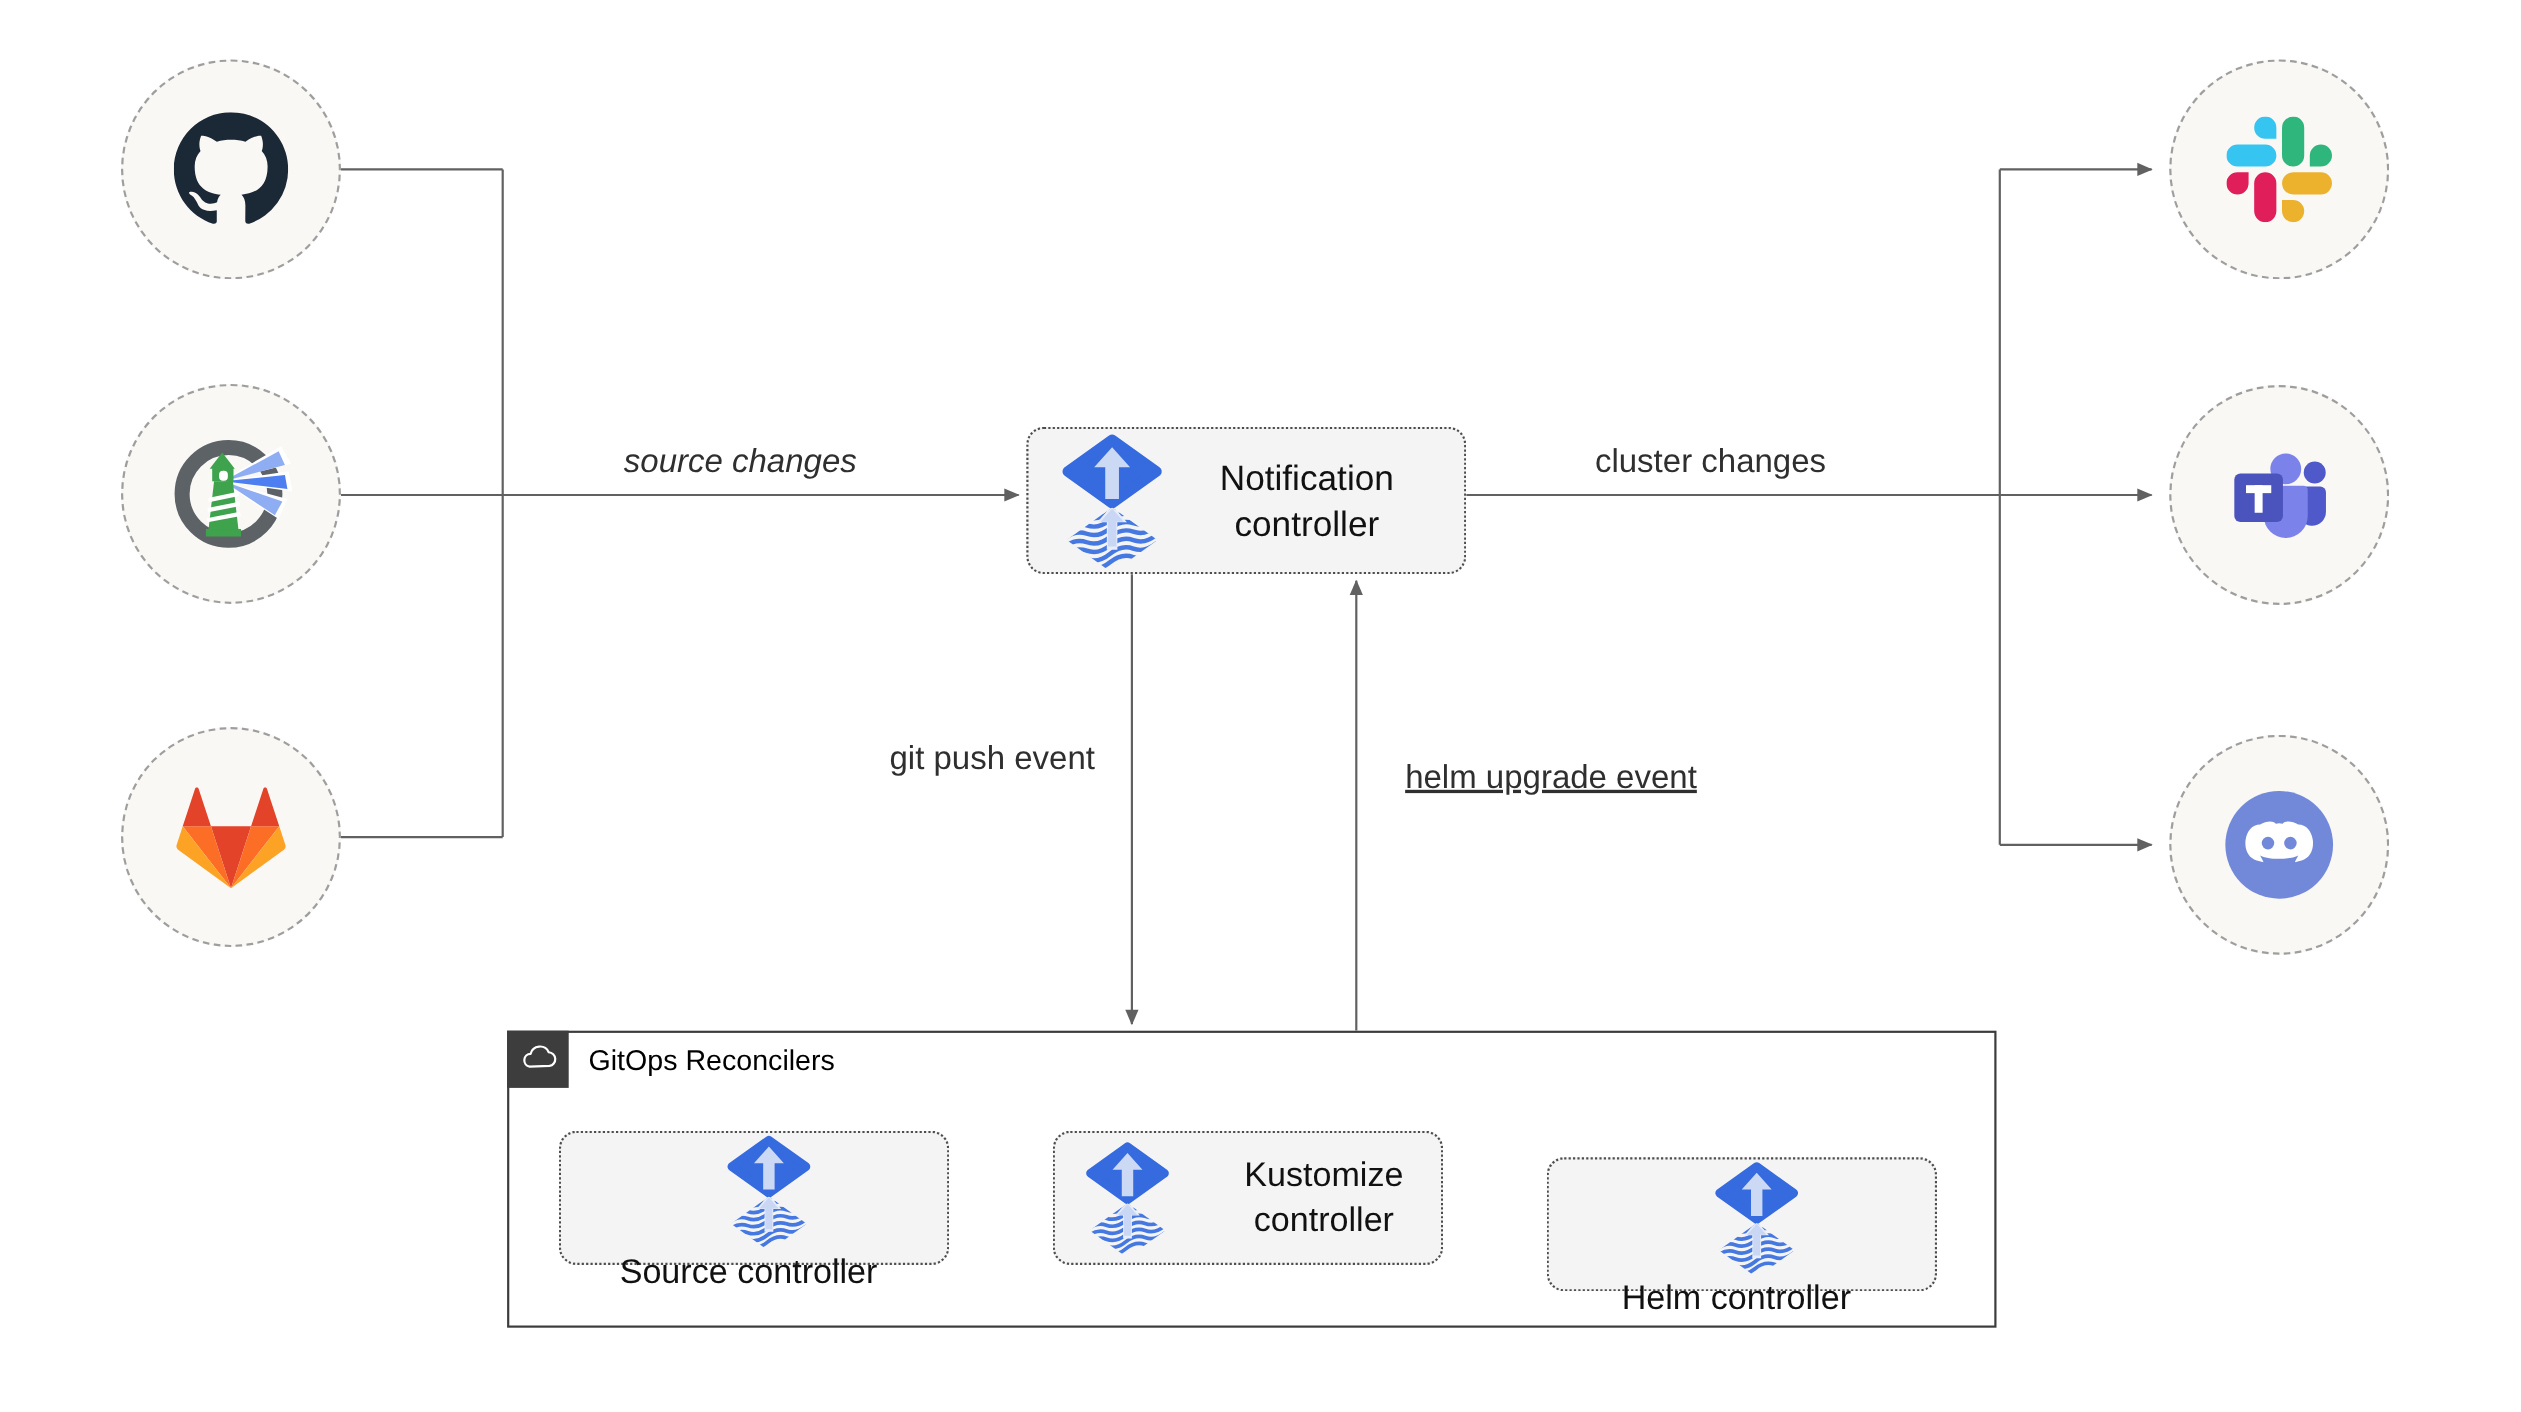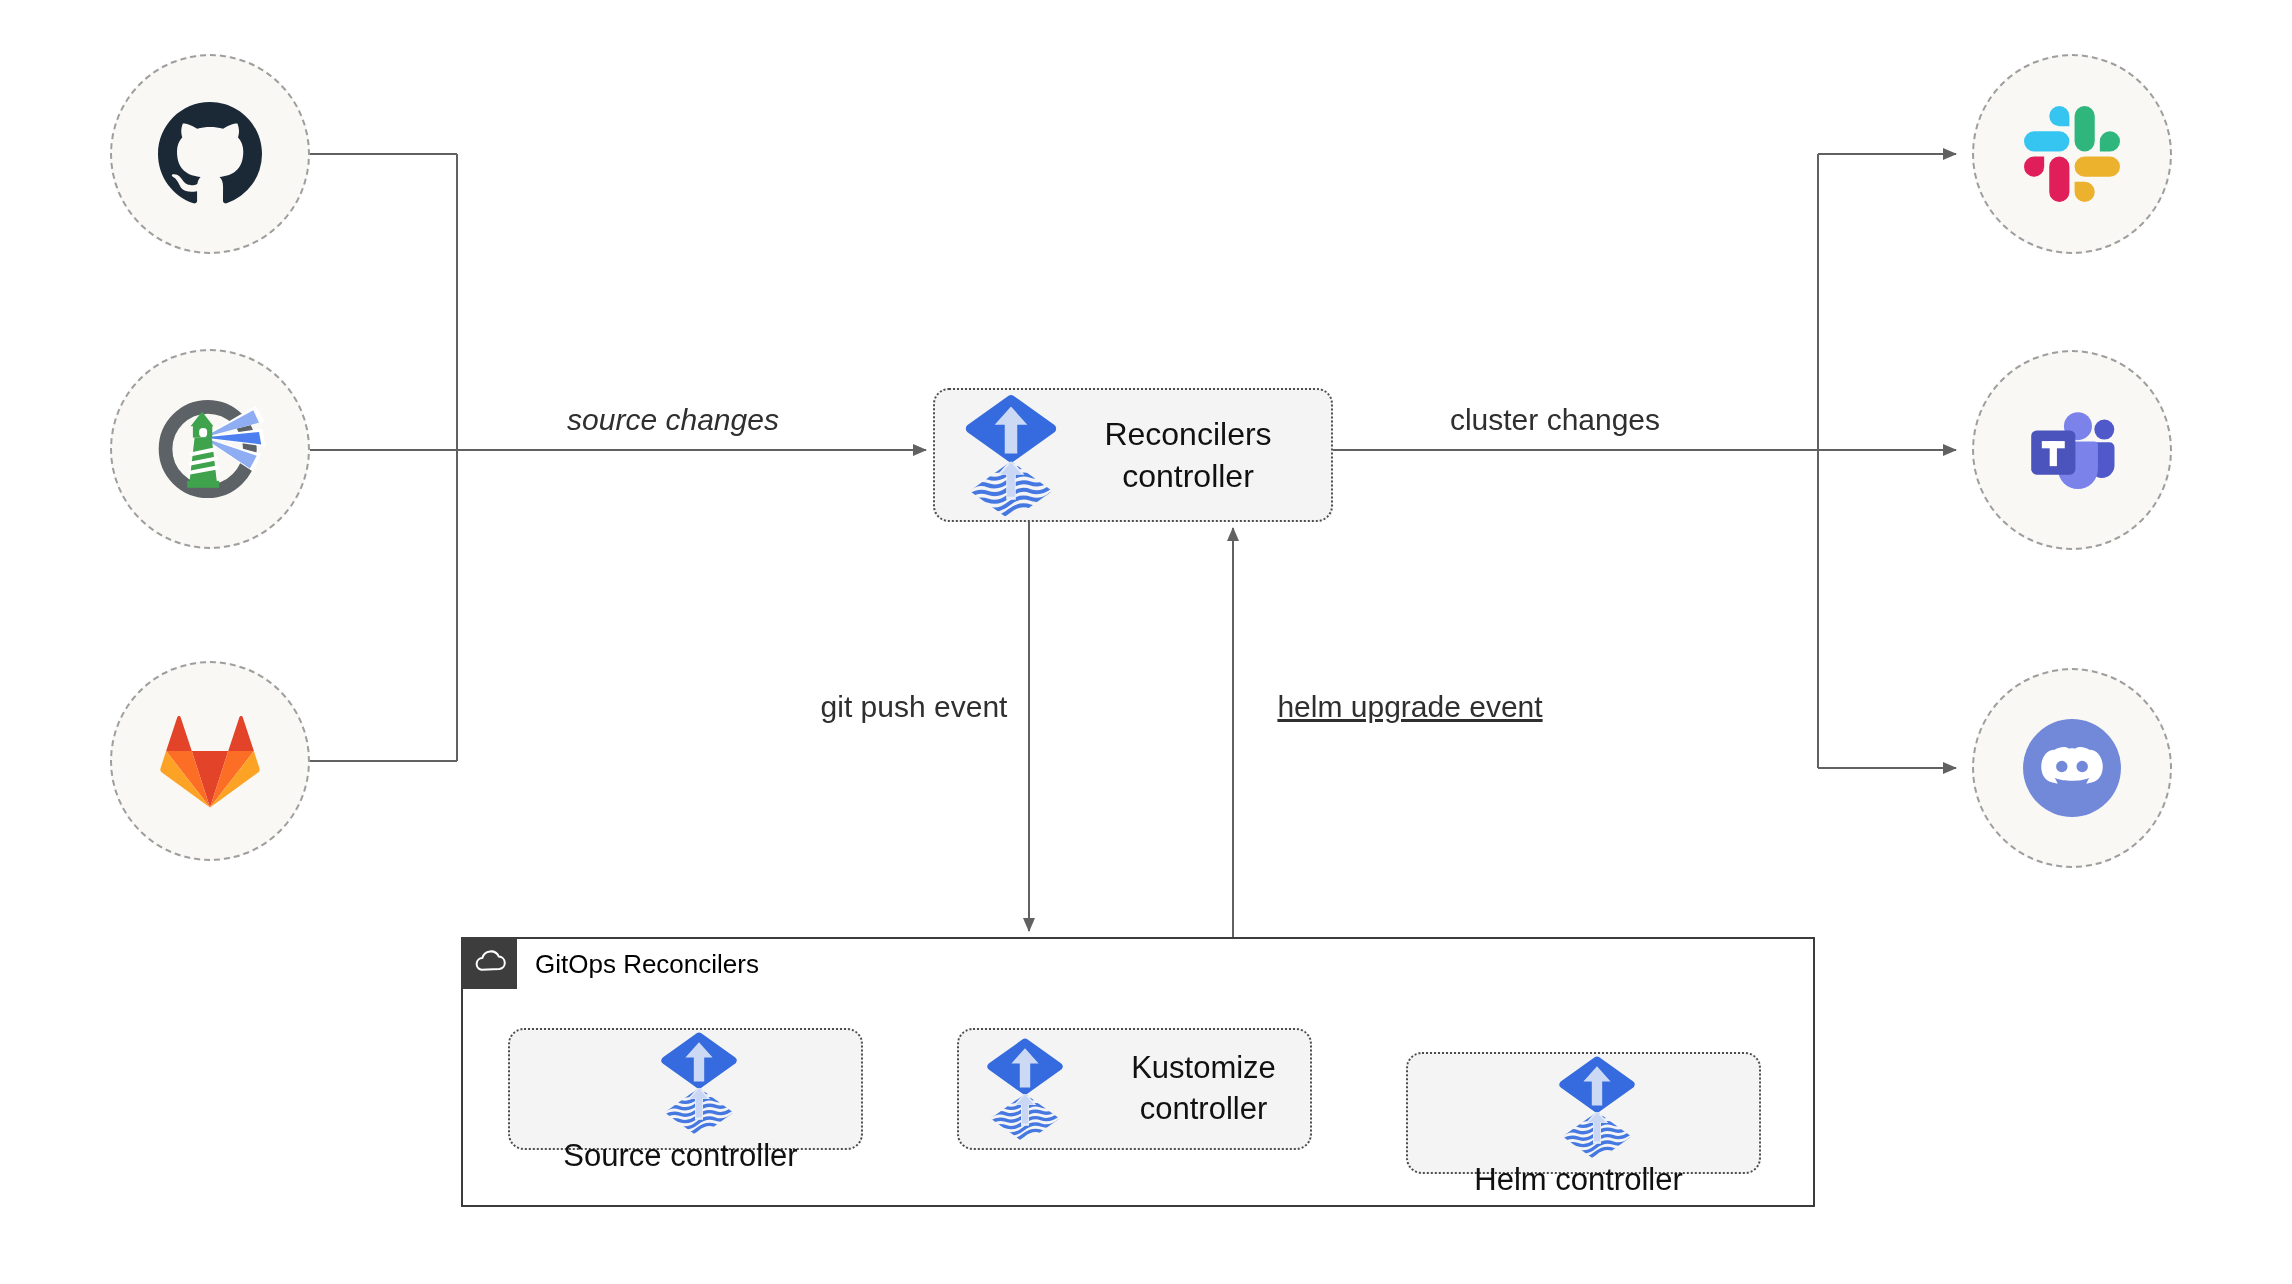--- a/index.html
+++ b/index.html
@@ -139,21 +139,21 @@
       <path fill="#e24329" d="M423 268 H347 L380 168 C381.5 163 388.5 163 390 168 Z"></path>
     </svg>
   </div>
 
   <div class="ctrl-box" style="left:933px;top:388px;width:400px;height:134px;">
     <div class="flux-wrap" style="margin-left:28px;">
       <svg width="96" height="127" viewBox="0 0 100 132">
           <use href="#flux-icon-def"></use>
         </svg>
     </div>
-    <div class="ctrl-label notif-label">Reconcilers controller</div>
+    <div class="ctrl-label notif-label">Notification controller</div>
   </div>
 
   <div class="circle-node" style="left:1972px;top:54px;">
     <svg width="96" height="96" viewBox="0 0 24 24">
       <path fill="#E01E5A" d="M5.042 15.165a2.528 2.528 0 0 1-2.52 2.523A2.528 2.528 0 0 1 0 15.165a2.527 2.527 0 0 1 2.522-2.52h2.52v2.52zm1.271 0a2.527 2.527 0 0 1 2.521-2.52 2.527 2.527 0 0 1 2.521 2.52v6.313A2.528 2.528 0 0 1 8.834 24a2.528 2.528 0 0 1-2.521-2.522v-6.313z"></path>
       <path fill="#36C5F0" d="M8.834 5.042a2.528 2.528 0 0 1-2.521-2.52A2.528 2.528 0 0 1 8.834 0a2.527 2.527 0 0 1 2.521 2.522v2.52H8.834zm0 1.271a2.527 2.527 0 0 1 2.521 2.521 2.527 2.527 0 0 1-2.521 2.521H2.522A2.528 2.528 0 0 1 0 8.834a2.528 2.528 0 0 1 2.522-2.521h6.312z"></path>
       <path fill="#2EB67D" d="M18.956 8.834a2.528 2.528 0 0 1 2.522-2.521A2.528 2.528 0 0 1 24 8.834a2.527 2.527 0 0 1-2.522 2.521h-2.522V8.834zm-1.271 0a2.527 2.527 0 0 1-2.521 2.521 2.527 2.527 0 0 1-2.521-2.521V2.522A2.528 2.528 0 0 1 15.164 0a2.528 2.528 0 0 1 2.521 2.522v6.312z"></path>
       <path fill="#ECB22E" d="M15.164 18.956a2.528 2.528 0 0 1 2.521 2.522A2.528 2.528 0 0 1 15.164 24a2.527 2.527 0 0 1-2.521-2.522v-2.522h2.521zm0-1.271a2.527 2.527 0 0 1-2.521-2.521 2.527 2.527 0 0 1 2.521-2.521h6.313A2.528 2.528 0 0 1 24 15.164a2.528 2.528 0 0 1-2.523 2.521h-6.313z"></path>
     </svg>
   </div>
@@ -174,21 +174,21 @@
     <svg width="102" height="102" viewBox="0 0 100 100">
       <circle cx="50" cy="50" r="48" fill="#7289da"></circle>
       <path fill="#ffffff" d="M33,32 C26,32 21,38 20,46 C19,55 23,62 30,64 L36,65.5 C35,63 34.2,61.6 33,59.5 C40,63.5 60,63.5 67,59.5 C65.8,61.6 65,63 64,65.5 L70,64 C77,62 81,55 80,46 C79,38 74,32 67,32 C62,29 55.5,28.2 53,31.2 C51,30.6 49,30.6 47,31.2 C44.5,28.2 38,29 33,32 Z"></path>
       <circle cx="40" cy="48.5" r="5.6" fill="#7289da"></circle>
       <circle cx="60" cy="48.5" r="5.6" fill="#7289da"></circle>
     </svg>
   </div>
 
   <div class="edge-label" style="left:673px;top:420px;font-style:italic;">source changes</div>
   <div class="edge-label" style="left:1555px;top:420px;">cluster changes</div>
-  <div class="edge-label" style="left:902px;top:707px;margin-left:12px;">git push event</div>
+  <div class="edge-label" style="left:902px;top:690px;">git push event</div>
   <div class="edge-label" style="left:1410px;top:707px;text-decoration:underline;">helm upgrade event</div>
 
   <div class="group-box">
     <div class="group-badge">
       <svg width="40" height="40" viewBox="0 0 48 48">
         <path d="M15,32 a7,7 0 0 1 1,-13.9 a10.5,10.5 0 0 1 19.8,-1.8 a7.5,7.5 0 0 1 0.8,14.9 z" fill="none" stroke="#ffffff" stroke-width="2.4" stroke-linejoin="round"></path>
       </svg>
     </div>
     <div class="group-title">GitOps Reconcilers</div>
   </div>

